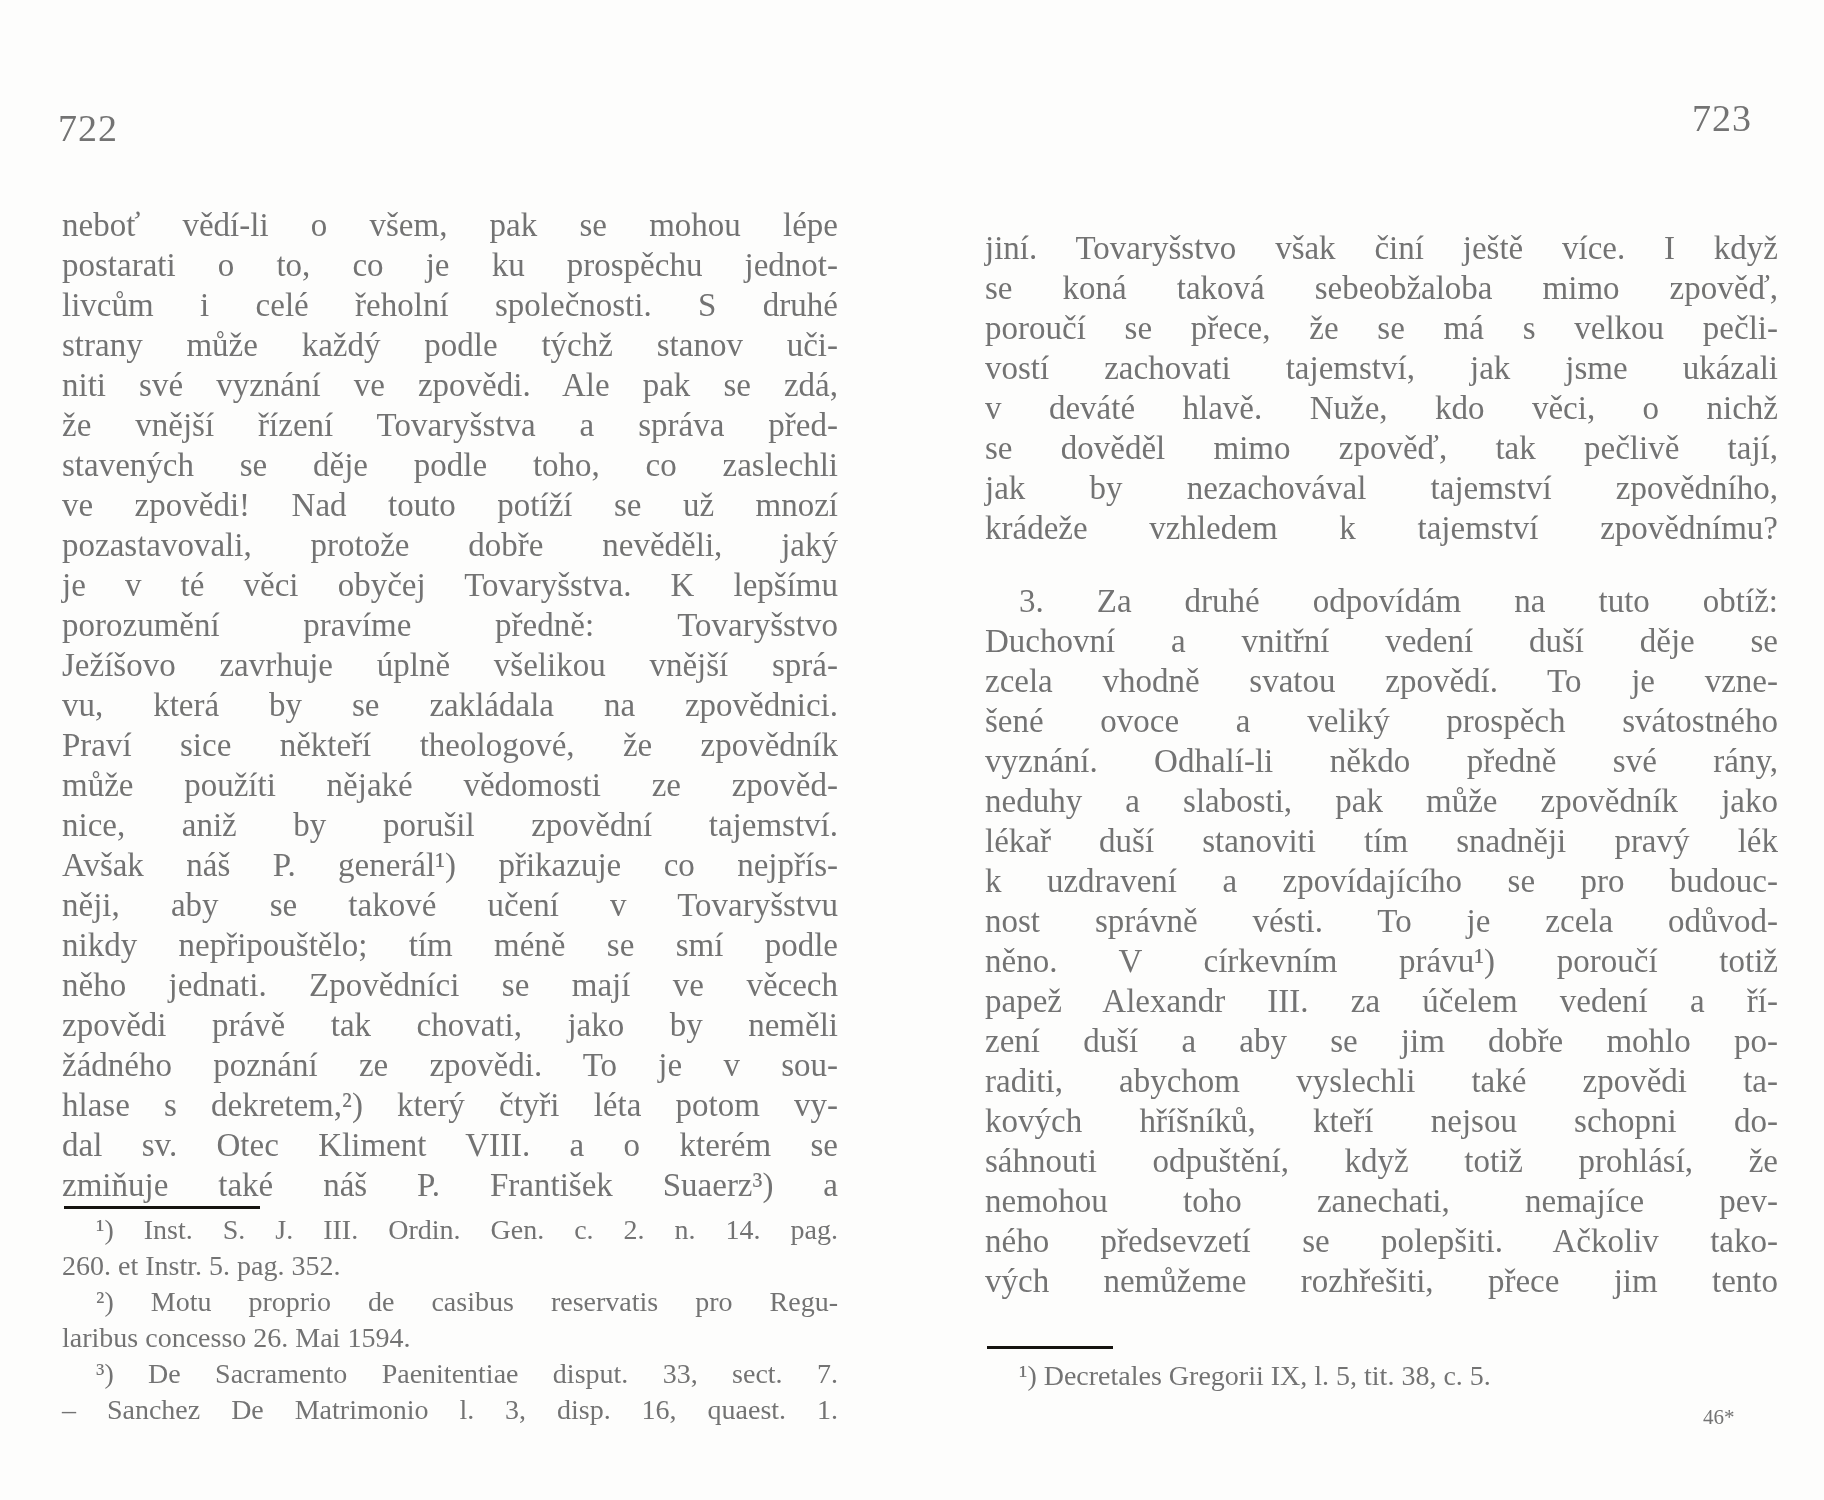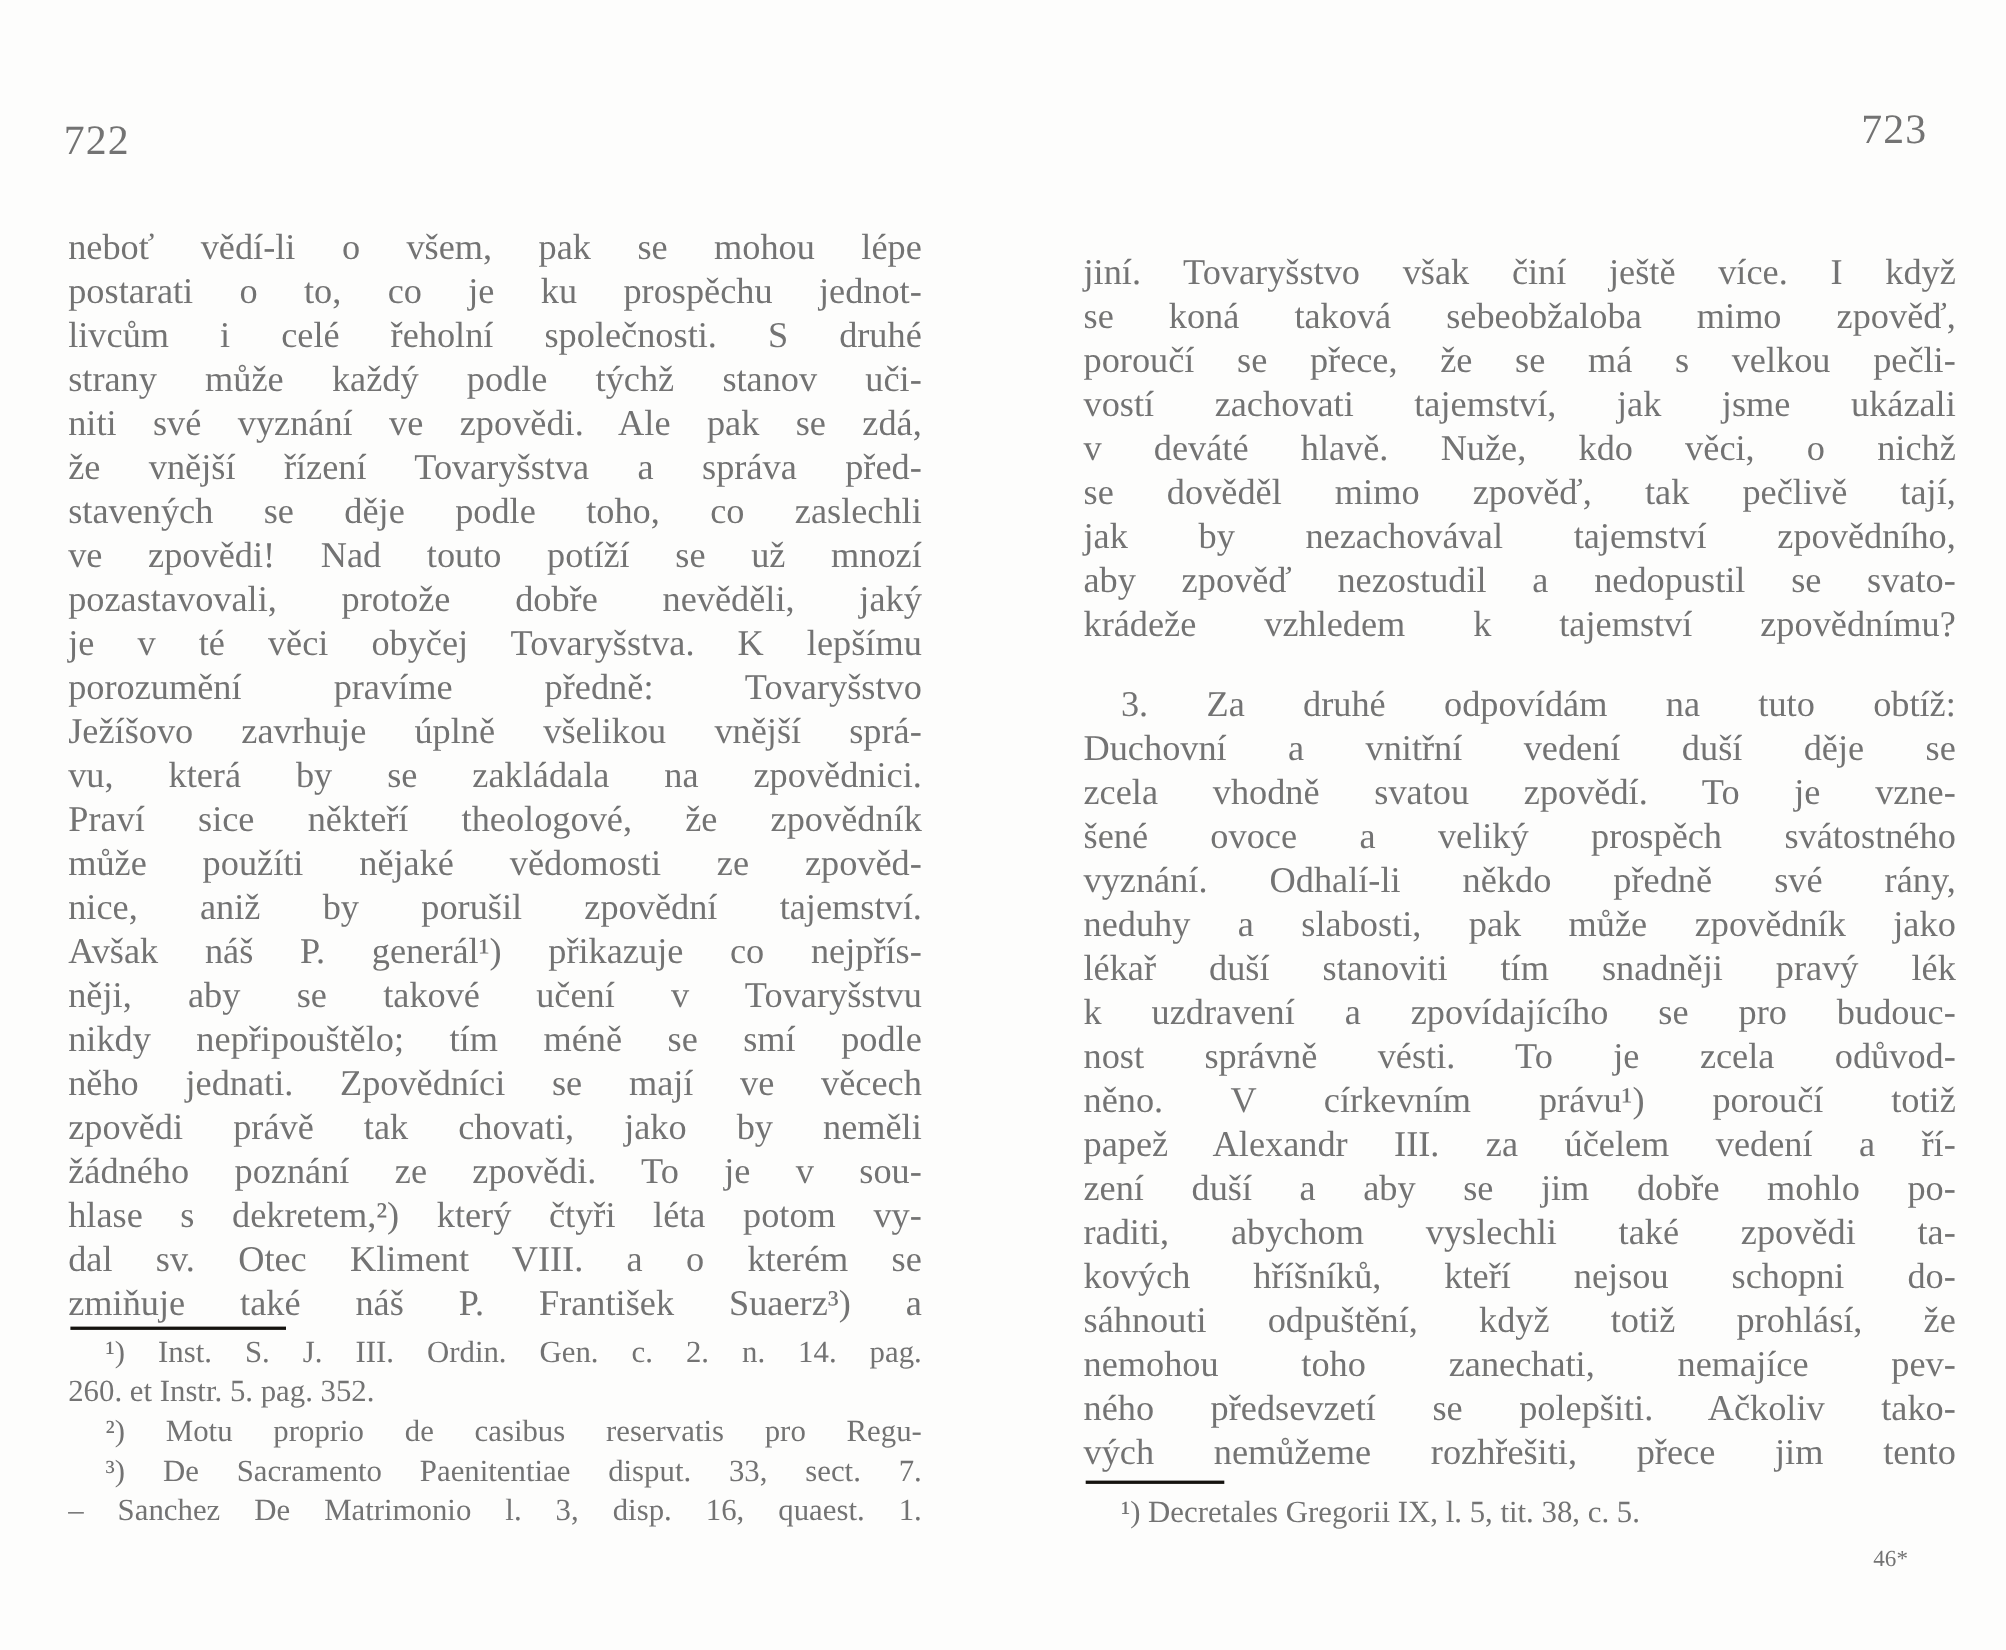--- a/index.html
+++ b/index.html
@@ -104,39 +104,39 @@
         <div class="line">zmiňuje také náš P. František Suaerz³) a</div>
       </div>
 
     <div class="fn-rule fn-rule-left"></div>
 
     <div class="footnote-block left-footnotes">
 
     <div class="line indent">¹) Inst. S. J. III. Ordin. Gen. c. 2. n. 14. pag.</div>
         <div class="line no-just">260. et Instr. 5. pag. 352.</div>
         <div class="line indent">²) Motu proprio de casibus reservatis pro Regu-</div>
+        <div class="line no-just">laribus concesso 26. Mai 1594.</div>
         <div class="line indent">³) De Sacramento Paenitentiae disput. 33, sect. 7.</div>
         <div class="line">– Sanchez De Matrimonio l. 3, disp. 16, quaest. 1.</div>
       </div>
   </div>
 
   <div>
     <div class="page-number pn-right">723</div>
 
     <div class="body-block right-body">
       <div>
 
       <div class="line">jiní. Tovaryšstvo však činí ještě více. I když</div>
           <div class="line">se koná taková sebeobžaloba mimo zpověď,</div>
           <div class="line">poroučí se přece, že se má s velkou pečli-</div>
           <div class="line">vostí zachovati tajemství, jak jsme ukázali</div>
           <div class="line">v deváté hlavě. Nuže, kdo věci, o nichž</div>
           <div class="line">se dověděl mimo zpověď, tak pečlivě tají,</div>
           <div class="line">jak by nezachovával tajemství zpovědního,</div>
-          <div class="line">aby zpověď nezostudil a nedopustil se svato-</div>
           <div class="line">krádeže vzhledem k tajemství zpovědnímu?</div>
         </div>
       <div class="para2">
 
       <div class="line indent">3. Za druhé odpovídám na tuto obtíž:</div>
           <div class="line">Duchovní a vnitřní vedení duší děje se</div>
           <div class="line">zcela vhodně svatou zpovědí. To je vzne-</div>
           <div class="line">šené ovoce a veliký prospěch svátostného</div>
           <div class="line">vyznání. Odhalí-li někdo předně své rány,</div>
           <div class="line">neduhy a slabosti, pak může zpovědník jako</div>

